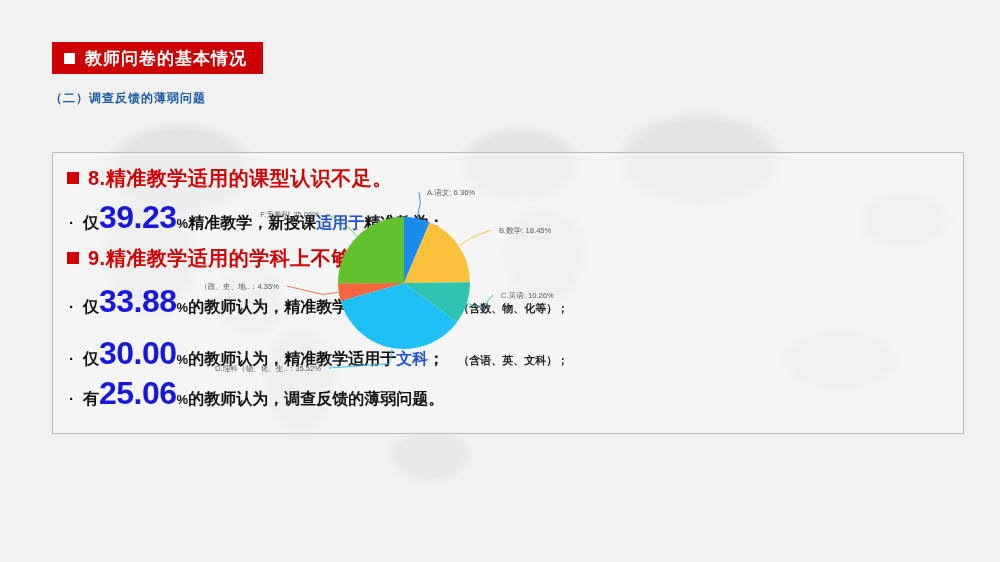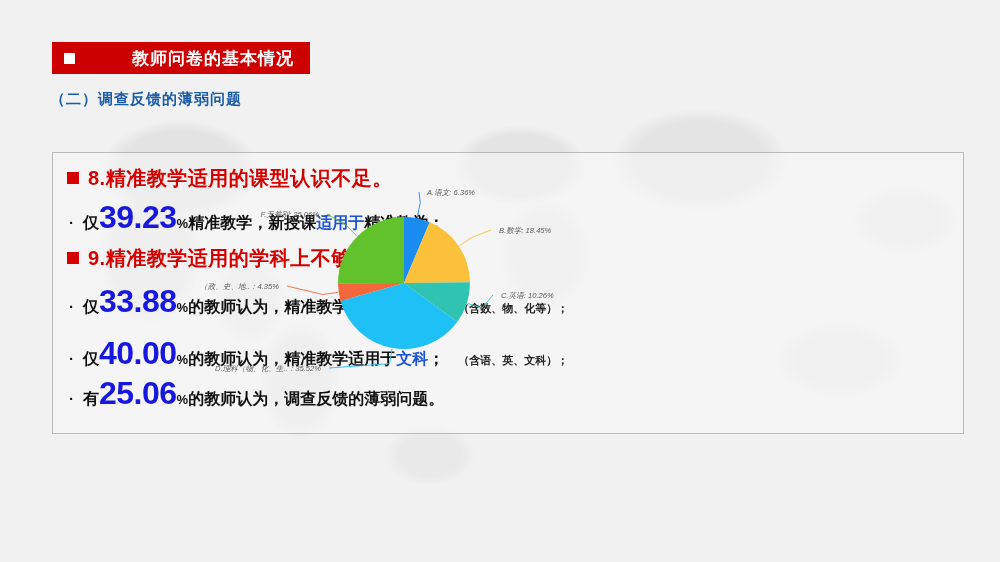--- a/index.html
+++ b/index.html
@@ -60,29 +60,28 @@
     height: 11px;
     background: #ffffff;
     flex: 0 0 auto;
   }
   #header-badge .txt {
     color: #ffffff;
     font-size: 17px;
     font-weight: bold;
     letter-spacing: 1px;
     white-space: nowrap;
-    margin-left: 47px;
   }
 
   #subtitle {
     position: absolute;
     left: 50px;
     top: 90px;
     color: #1a5ca8;
-    font-size: 15px;
+    font-size: 12px;
     font-weight: bold;
     letter-spacing: 1px;
     white-space: nowrap;
   }
 
   
   #panel {
     position: absolute;
     left: 52px;
     top: 152px;
@@ -158,21 +157,20 @@
   #line3  { left: 16px;  top: 182px; }
   #line4  { left: 16px;  top: 222px; }
 
   
   #chart {
     position: absolute;
     left: 610px;
     top: 186px;
     width: 380px;
     height: 235px;
-    font-style: italic;
   }
   #chart svg { display: block; }
 </style>
 </head>
 <body>
 
 <div id="slide">
 
   <div id="worldmap"></div>
 
@@ -212,21 +210,21 @@
       <span class="pct">%</span>
       <span>的教师认为，精准教学适用于</span>
       <span class="blue">理科</span>
       <span>；</span>
       <span class="small">（含数、物、化等）；</span>
     </div>
 
     <div class="line" id="line3">
       <span class="dot">·</span>
       <span>仅</span>
-      <span class="num">40.00</span>
+      <span class="num">30.00</span>
       <span class="pct">%</span>
       <span>的教师认为，精准教学适用于</span>
       <span class="blue">文科</span>
       <span>；</span>
       <span class="small">（含语、英、文科）；</span>
     </div>
 
     <div class="line" id="line4">
       <span class="dot">·</span>
       <span>有</span>

